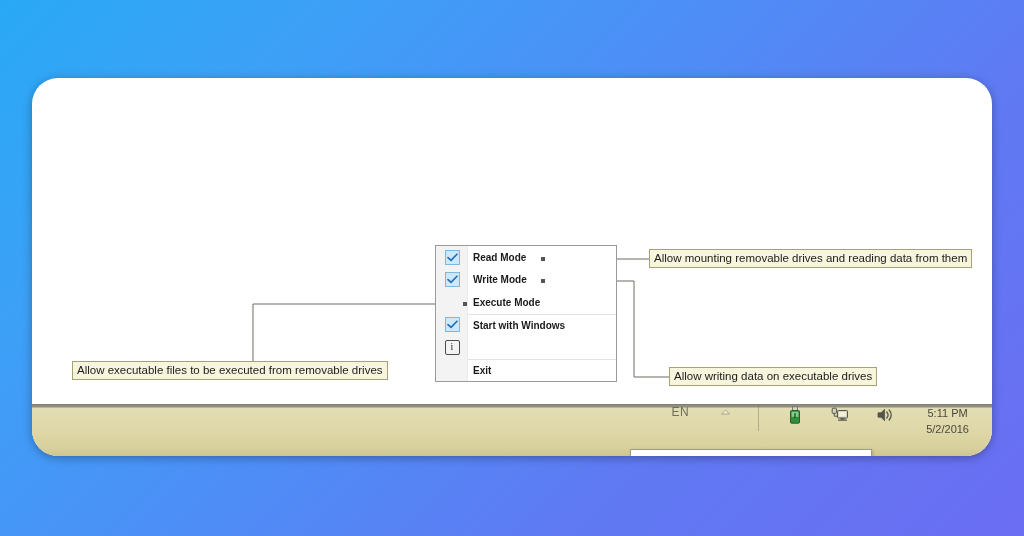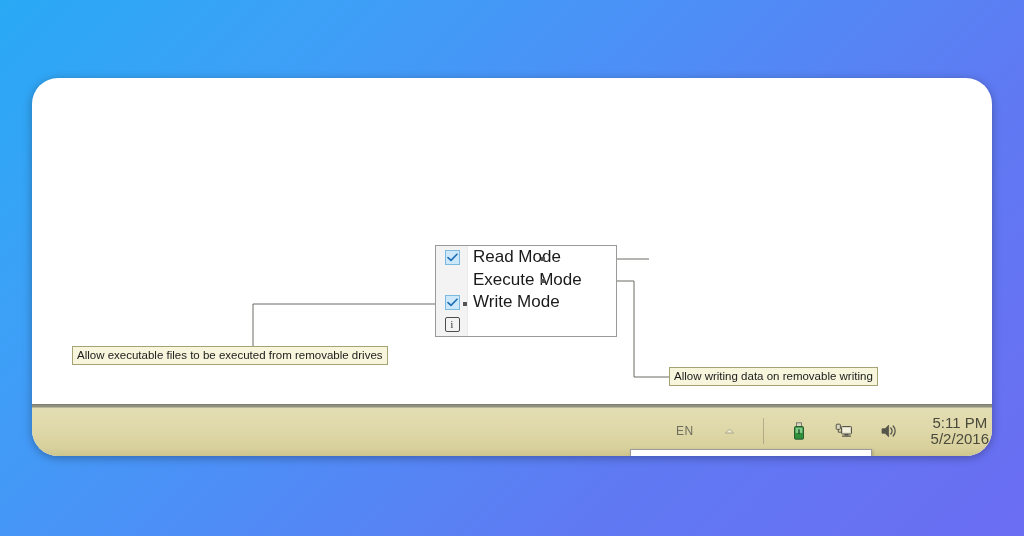--- a/index.html
+++ b/index.html
@@ -45,25 +45,25 @@
         #8e8f7e 0px, #8e8f7e 2px,
         #e3ddb4 3px,
         #e0d9ab 40%,
         #d8d09c 85%,
         #cdc48d 100%);
     border-top: 1px solid #7f8071;
   }
 
   #tray {
     position: absolute;
-    right: 1px;
+    right: 21px;
     top: 0;
     height: 100%;
     display: flex;
-    align-items: center;
+    align-items: flex-start;
     gap: 26px;
   }
 
   .tray-lang {
     font-size: 12px;
     color: #6e6e5e;
     letter-spacing: 0.5px;
     padding: 0 3px;
   }
 
@@ -86,21 +86,21 @@
     width: 19px;
     height: 19px;
     display: flex;
     align-items: center;
     justify-content: center;
   }
   .tray-icon svg { display: block; }
 
   #clock {
     text-align: center;
-    font-size: 15px;
+    font-size: 11px;
     line-height: 16px;
     color: #4a4a3c;
     margin-left: 6px;
     padding-right: 2px;
   }
 
   
   #context-menu {
     position: absolute;
     left: 403px;
@@ -158,24 +158,25 @@
     align-items: center;
     justify-content: center;
     font-size: 10px;
     font-family: "Liberation Serif", serif;
     color: #2a2a2a;
     line-height: 1;
   }
 
   .menu-label {
     flex: 1;
-    font-size: 17px;
+    font-size: 10px;
     color: #1a1a1a;
     padding-left: 5px;
     white-space: nowrap;
+    font-weight: bold;
   }
 
   .menu-item.sep-above .menu-label {
     border-top: 1px solid #e2e2e2;
     height: 100%;
     display: flex;
     align-items: center;
   }
 
   
@@ -194,21 +195,21 @@
     border: 1px solid #a5a375;
     font-size: 11.5px;
     color: #1c1c1c;
     padding: 2px 4px 3px 4px;
     white-space: nowrap;
     z-index: 35;
   }
 
   #callout-read  { left: 617px; top: 171px; }
   #callout-write { left: 637px; top: 289px; }
-  #callout-exec  { left: 40px;  top: 268px; }
+  #callout-exec  { left: 40px;  top: 283px; }
 
   
   #connectors {
     position: absolute;
     left: 0;
     top: 0;
     width: 1024px;
     height: 536px;
     pointer-events: none;
     z-index: 25;
@@ -249,50 +250,65 @@
         <span class="chk">
           <svg width="11" height="9" viewBox="0 0 11 9">
               <path d="M1 4.6 L4 7.4 L10 1.2" stroke="#1f6fb5" stroke-width="1.6" fill="none" stroke-linecap="round" stroke-linejoin="round"></path>
             </svg>
         </span>
       </div>
       <div class="menu-label">Read Mode</div>
     </div>
 
     <div class="menu-item">
-      <div class="menu-icon-cell"></div>
-      <div class="menu-label">Execute Mode</div>
-    </div>
-
-    <div class="menu-item">
       <div class="menu-icon-cell">
         <span class="chk">
           <svg width="11" height="9" viewBox="0 0 11 9">
               <path d="M1 4.6 L4 7.4 L10 1.2" stroke="#1f6fb5" stroke-width="1.6" fill="none" stroke-linecap="round" stroke-linejoin="round"></path>
             </svg>
         </span>
       </div>
       <div class="menu-label">Write Mode</div>
     </div>
 
+    <div class="menu-item">
+      <div class="menu-icon-cell"></div>
+      <div class="menu-label">Execute Mode</div>
+    </div>
+
+    <div class="menu-item sep-above">
+      <div class="menu-icon-cell">
+        <span class="chk">
+          <svg width="11" height="9" viewBox="0 0 11 9">
+              <path d="M1 4.6 L4 7.4 L10 1.2" stroke="#1f6fb5" stroke-width="1.6" fill="none" stroke-linecap="round" stroke-linejoin="round"></path>
+            </svg>
+        </span>
+      </div>
+      <div class="menu-label">Start with Windows</div>
+    </div>
 
     <div class="menu-item sep-above">
       <div class="menu-icon-cell">
         <span class="info-ico">i</span>
       </div>
     </div>
 
+    <div class="menu-item sep-above">
+      <div class="menu-icon-cell"></div>
+      <div class="menu-label">Exit</div>
+    </div>
   </div>
 
   <span class="anchor-dot" style="left:509px; top:179px;"></span>
   <span class="anchor-dot" style="left:509px; top:201px;"></span>
   <span class="anchor-dot" style="left:431px; top:224px;"></span>
 
-
-  <div class="callout" id="callout-write">Allow writing data on removable writing</div>
+  <div class="callout" id="callout-read">Allow mounting removable drives and reading data from them</div>
+
+  <div class="callout" id="callout-write">Allow writing data on executable drives</div>
 
   <div class="callout" id="callout-exec">Allow executable files to be executed from removable drives</div>
 
   <div id="drive-tooltip">
     
     
     
   </div>
 
   <div id="taskbar">

